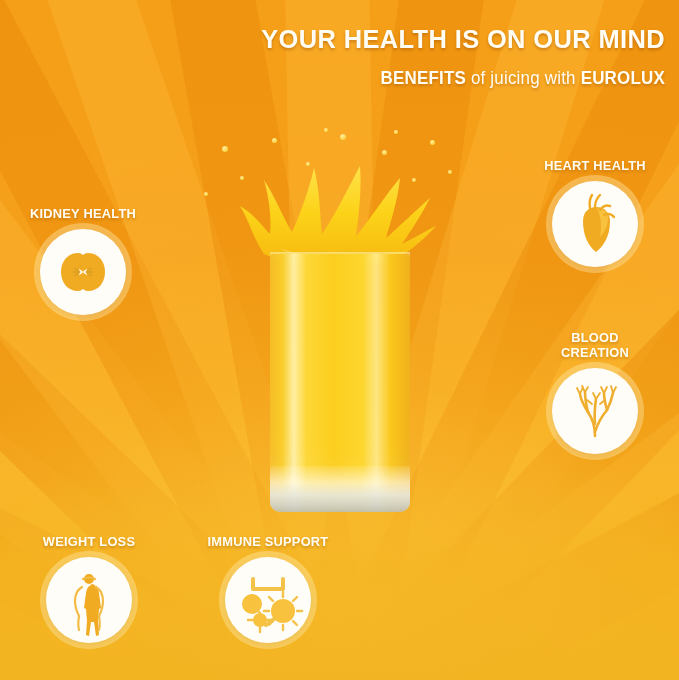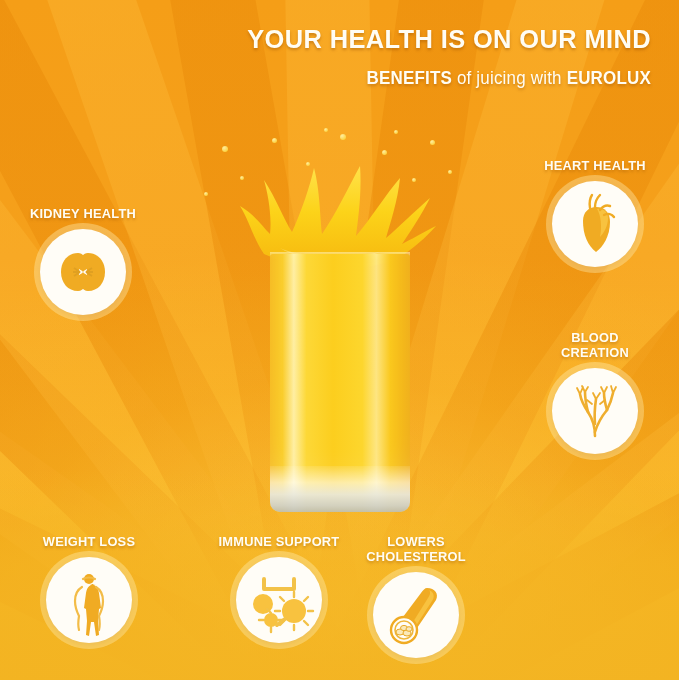--- a/index.html
+++ b/index.html
@@ -23,21 +23,21 @@
     transform-origin:50% 100%;
   }
   .ray.lite{
     background:linear-gradient(180deg,rgba(255,190,60,.40) 0%,rgba(255,190,60,.28) 55%,rgba(255,190,60,.03) 90%,rgba(255,190,60,0) 100%);
   }
   .bottomwash{
     position:absolute;left:0;right:0;bottom:0;height:210px;
     background:linear-gradient(180deg,rgba(244,178,32,0) 0%,rgba(244,180,33,.72) 45%,rgba(243,180,34,.95) 100%);
   }
   
-  .header{position:absolute;top:0;left:0;right:0;padding-top:26px;text-align:right;padding-right:28px;}
+  .header{position:absolute;top:0;left:0;right:0;padding-top:26px;text-align:right;padding-right:14px;}
   .h1{
     font-size:26.5px;font-weight:700;color:#FFFDF4;letter-spacing:.4px;
     text-shadow:0 2px 3px rgba(140,70,0,.40);
     font-stretch:condensed;line-height:1.05;
     transform:scaleX(.96);transform-origin:right center;
     white-space:nowrap;
   }
   .h2{
     margin-top:14px;font-size:17.5px;color:#FFFDF4;letter-spacing:.2px;
     text-shadow:0 2px 3px rgba(140,70,0,.38);white-space:nowrap;
@@ -221,21 +221,21 @@
         </g>
         <g fill="none" stroke="#EFAE2E" stroke-width="1.8" stroke-linecap="round">
           <path d="M28 26 l-3 -6 M28 26 l3 -7 M33 24 l-3 -6 M33 24 l3 -5"></path>
           <path d="M61 25 l3 -6 M61 25 l-2 -7 M52 25 l3 -6 M52 25 l-3 -6"></path>
           <path d="M44 31 l-3 -6 M44 31 l4 -6 M40 36 l-5 -4 M48 36 l5 -4"></path>
         </g>
       </svg>
     </div>
   </div>
 
-  <div class="badge" style="left:204px;top:534px;">
+  <div class="badge" style="left:193px;top:534px;">
     <div class="lbl">IMMUNE SUPPORT</div>
     <div class="circle">
       <svg width="86" height="86" viewBox="0 0 86 86">
         <g fill="none" stroke="#F3C248" stroke-width="4" stroke-linejoin="round" stroke-linecap="round">
           <path d="M28 22 v10 h30 v-10"></path>
         </g>
         <g class="ico-l">
           <circle cx="27" cy="47" r="10"></circle>
           <circle cx="35" cy="63" r="7"></circle>
           <circle cx="58" cy="54" r="12"></circle>
@@ -243,32 +243,15 @@
         <g stroke="#F3C248" stroke-width="2.4" stroke-linecap="round" fill="none">
           <path d="M58 40 v-5 M58 68 v5 M44 54 h-5 M72 54 h5
                    M48 44 l-4 -4 M68 44 l4 -4 M48 64 l-4 4 M68 64 l4 4"></path>
           <path d="M35 56 l-4 -4 M35 70 l0 5 M28 63 l-5 0 M42 63 l5 0"></path>
         </g>
         <path fill="none" stroke="#F3C248" stroke-width="4" stroke-linecap="round" d="M41 68 l8 -6"></path>
       </svg>
     </div>
   </div>
 
-  <div class="badge" style="left:341px;top:534px;">
-    <div class="lbl">LOWERS CHOLESTEROL</div>
-    <div class="circle">
-      <svg width="86" height="86" viewBox="0 0 86 86">
-        <path class="ico" d="M54 16 c8 0 12 6 9 12 L40 62 c-4 7-12 8-16 3 -4-5-2-12 3-16 L48 21 c2-3 4-5 6-5 Z"></path>
-        <path class="ico-l" d="M56 18 c5 2 6 7 3 11 L39 60 c-3 5-9 6-12 3 3 0 6-2 8-5 L55 26 c2-3 3-6 1-8 Z"></path>
-        <circle cx="31" cy="58" r="13" fill="#FFFDF7" stroke="#F0AB23" stroke-width="2.4"></circle>
-        <circle cx="31" cy="58" r="9" fill="#FFFDF7" stroke="#EFB63A" stroke-width="1.6"></circle>
-        <g fill="#FBE9B8" stroke="#E8AA2A" stroke-width="1">
-          <ellipse cx="27" cy="60" rx="4" ry="3"></ellipse>
-          <ellipse cx="34" cy="61" rx="4" ry="3"></ellipse>
-          <ellipse cx="31" cy="56" rx="3.5" ry="2.6"></ellipse>
-          <ellipse cx="36" cy="57" rx="3" ry="2.3"></ellipse>
-        </g>
-      </svg>
-    </div>
-  </div>
 
 
 </div>
 
 </body></html>

